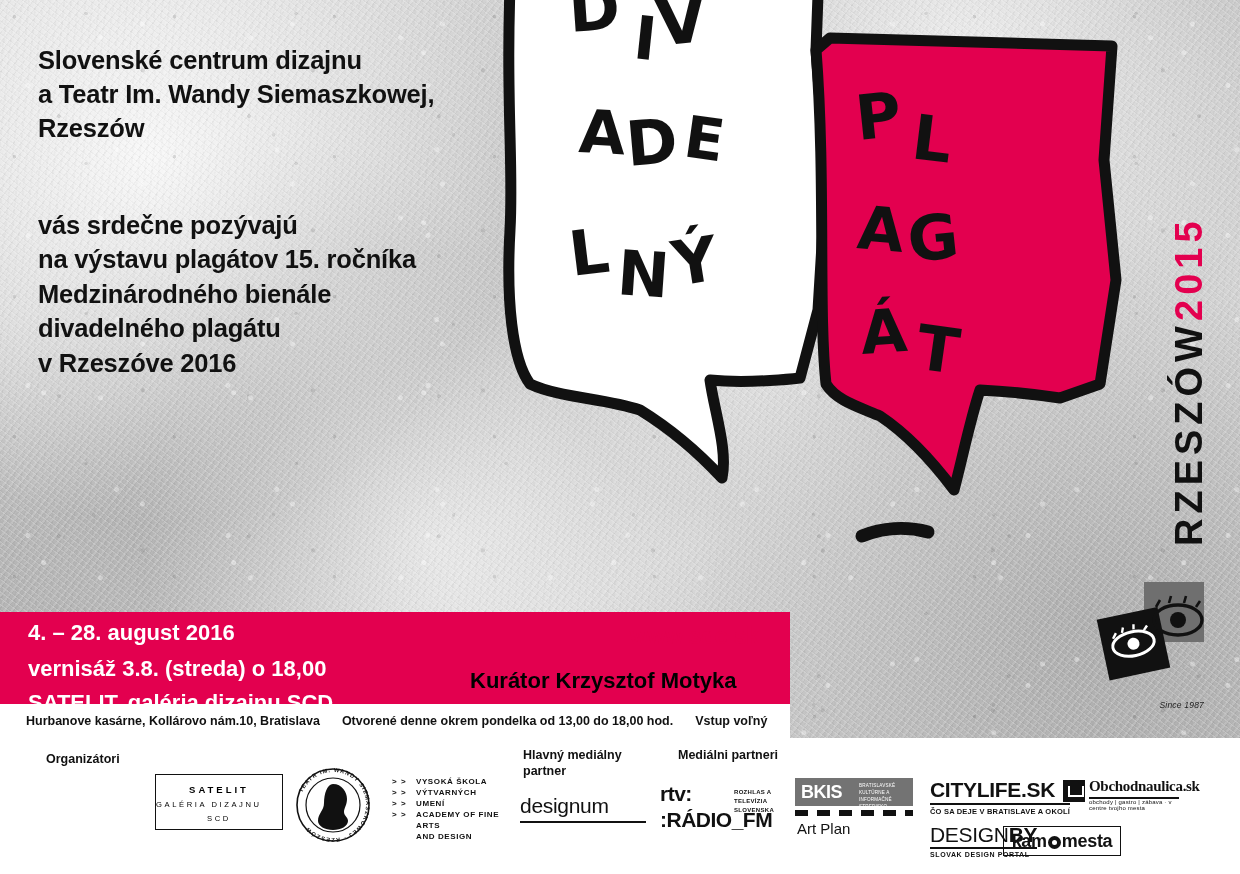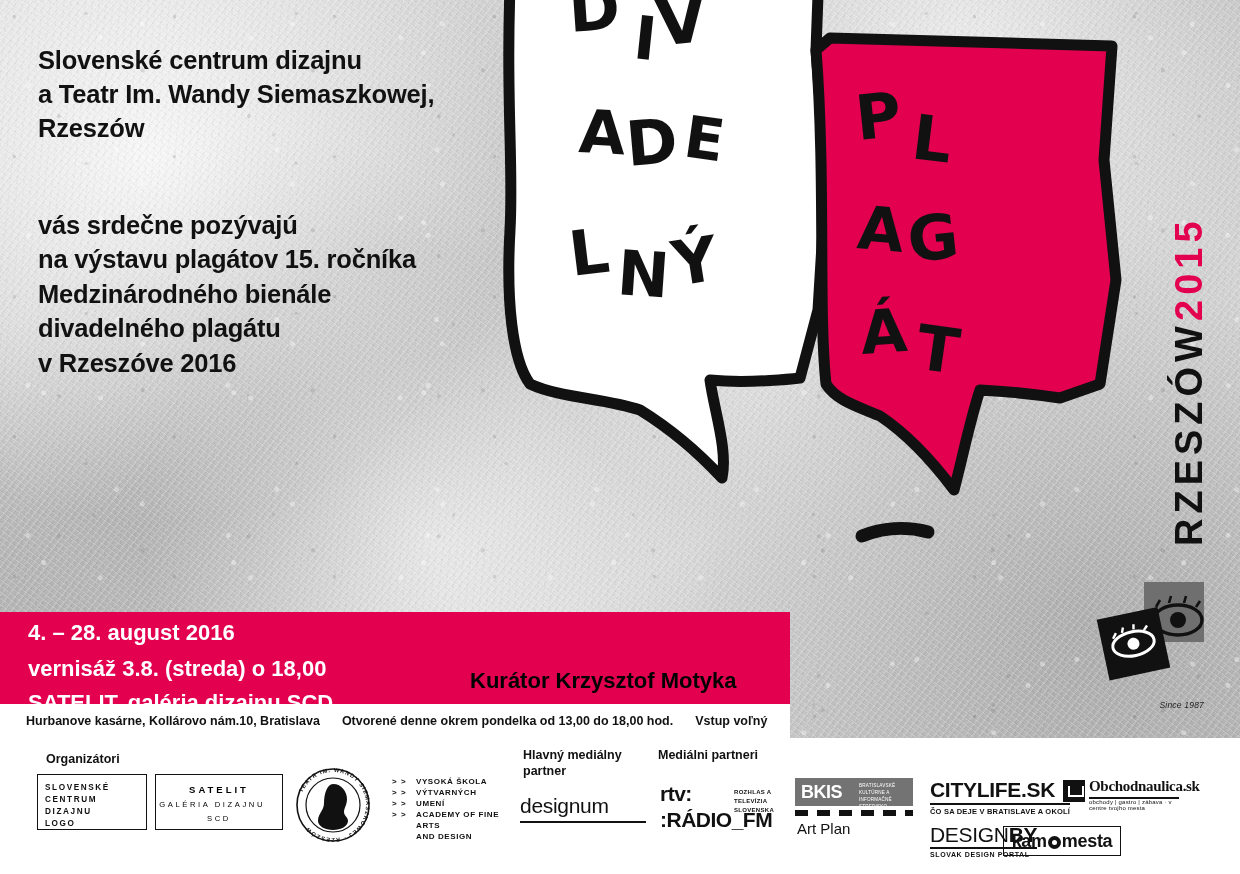--- a/index.html
+++ b/index.html
@@ -202,21 +202,21 @@
   }
   .f-label {
     position: absolute;
     font-size: 12.5px;
     font-weight: bold;
     color: #111;
     line-height: 1.25;
   }
   .lbl-org   { left: 46px;  top: 14px; }
   .lbl-media { left: 523px; top: 10px; }
-  .lbl-part  { left: 658px; top: 10px; }
+  .lbl-part  { left: 678px; top: 10px; }
 
   
   .logo-box {
     position: absolute;
     background: #fff;
     border: 1.2px solid #111;
     box-sizing: border-box;
   }
   .scd-logo { left: 37px; top: 36px; width: 110px; height: 56px; }
   .scd-logo .txt {
@@ -227,22 +227,22 @@
     letter-spacing: 1.6px;
     line-height: 1.45;
     color: #111;
   }
   .sat-logo { left: 155px; top: 36px; width: 128px; height: 56px; }
   .sat-logo .t1 {
     position: absolute; left: 0; right: 0; top: 9px;
     text-align: center; font-size: 9.5px; font-weight: bold; letter-spacing: 3px;
   }
   .sat-logo .t2 {
-    position: absolute; left: 0; right: 17px; top: 25px;
-    text-align: right; font-size: 7.6px; letter-spacing: 2.6px;
+    position: absolute; left: 0; right: 0; top: 25px;
+    text-align: left; font-size: 7.6px; letter-spacing: 2.6px;
   }
   .sat-logo .t3 {
     position: absolute; left: 0; right: 0; top: 39px;
     text-align: center; font-size: 7.6px; letter-spacing: 2.6px;
   }
 
   .teatr-logo {
     position: absolute;
     left: 290px; top: 24px;
     width: 86px; height: 86px;
@@ -445,26 +445,20 @@
     <span class="addr-c">Vstup voľný</span>
   </div>
 
   <div class="footer">
 
     <div class="f-label lbl-org">Organizátori</div>
     <div class="f-label lbl-media" style="white-space: pre-line;">Hlavný mediálny
 partner</div>
     <div class="f-label lbl-part">Mediálni partneri</div>
 
-    <div class="logo-box scd-logo">
-      <div class="txt" style="white-space: pre-line;">SLOVENSKÉ
-CENTRUM
-DIZAJNU
-LOGO</div>
-    </div>
 
     <div class="logo-box sat-logo">
       <div class="t1">SATELIT</div>
       <div class="t2">GALÉRIA  DIZAJNU</div>
       <div class="t3">SCD</div>
     </div>
 
     <svg class="teatr-logo" viewBox="0 0 86 86">
       <defs>
         <path id="ringpath" d="M43,43 m-33,0 a33,33 0 1,1 66,0 a33,33 0 1,1 -66,0"></path>

